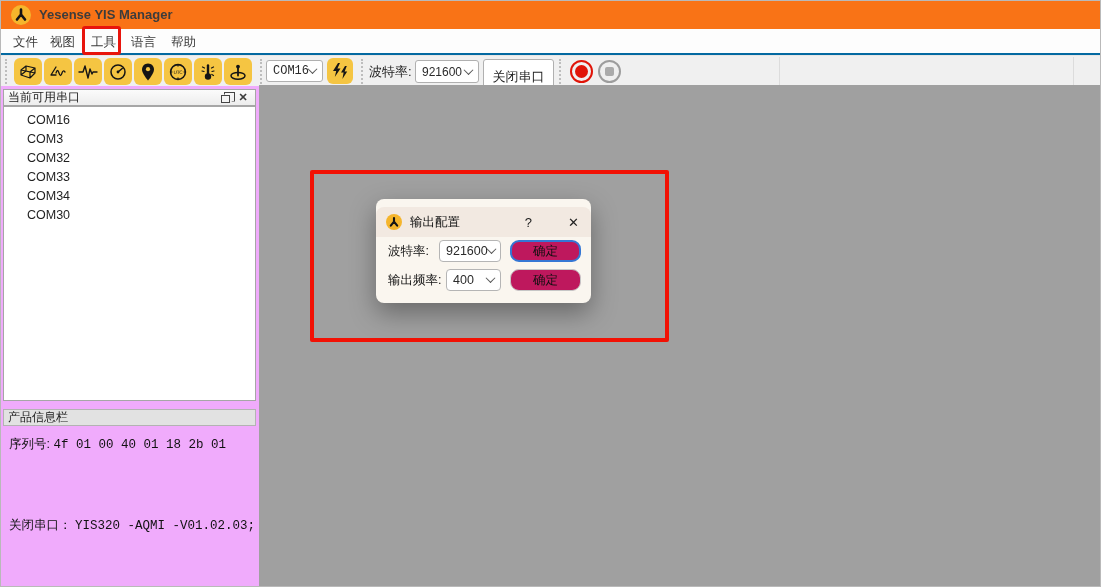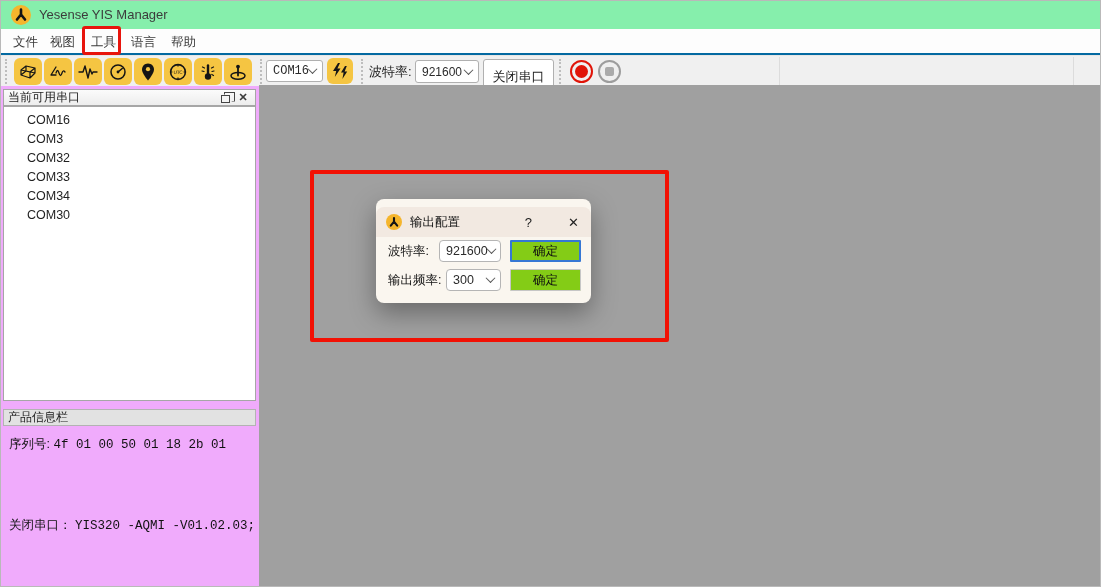--- a/index.html
+++ b/index.html
@@ -1,21 +1,21 @@
 <!DOCTYPE html>
 <html><head>
 <meta charset="utf-8">
 <style>
   * { margin:0; padding:0; box-sizing:border-box; }
   html,body { width:1101px; height:587px; overflow:hidden; }
   body { font-family:"Liberation Sans","DejaVu Sans",sans-serif; font-size:13px; color:#2b2b2b; background:#fff; }
   .app { position:relative; width:1101px; height:587px; background:#ffffff; border:1px solid #b9b9b9; overflow:hidden; }
 
   
-  .titlebar { position:absolute; left:0; top:0; width:100%; height:28px; background:#86efac; }
+  .titlebar { position:absolute; left:0; top:0; width:100%; height:28px; background:#f97316;font-weight:bold; }
   .logo { position:absolute; left:10px; top:4px; width:20px; height:20px; }
   .titletext { position:absolute; left:38px; top:0; line-height:28px; font-size:13px; color:#3c3c3c; }
 
   
   .menubar { position:absolute; left:0; top:28px; width:100%; height:26px; background:#fdfdfd; border-bottom:2px solid #0369a1; }
   .menu-item { position:absolute; top:0; height:26px; line-height:26px; font-size:12.5px; color:#3a3a3a; padding:0 2px; cursor:default; }
   .menu-highlight { position:absolute; left:81px; top:-3px; width:39px; height:29px; border:3px solid #e8140c; border-radius:3px; pointer-events:none; }
 
   
   .toolbar { position:absolute; left:0; top:54px; width:100%; height:31px; background:#f0f0f0; border-top:1px solid #e6e6e6; }
@@ -62,21 +62,21 @@
   .dlg-title { font-size:12.5px; color:#111; }
   .dlg-help { margin-left:auto; margin-right:30px; background:none; border:none; font-size:13px; color:#222; cursor:pointer; padding:0 4px; }
   .dlg-close { background:none; border:none; font-size:13px; color:#222; cursor:pointer; padding:0 2px; }
   .dlg-row { position:absolute; left:0; width:100%; height:22px; }
   .dlg-row1 { top:41px; }
   .dlg-row2 { top:70px; }
   .dlg-label { position:absolute; left:12px; top:0; line-height:22px; font-size:12.5px; color:#111; }
   .dlg-combo { top:0; height:22px; border-radius:4px; border:1px solid #b5b5b5; font-size:12.5px; }
   .dlg-combo1 { left:63px; width:62px; }
   .dlg-combo2 { left:70px; width:55px; }
-  .dlg-btn { position:absolute; left:134px; top:0; width:71px; height:22px; background:#84cc16; border-radius:1px; font-size:12.5px; color:#111; cursor:pointer; font-family:inherit; }
+  .dlg-btn { position:absolute; left:134px; top:0; width:71px; height:22px; background:#be185d; border-radius:9px; font-size:12.5px; color:#111; cursor:pointer; font-family:inherit; }
   .dlg-btn-default { border:2px solid #3577d4; }
   .dlg-btn-plain { border:1px solid #c6c6c6; }
 </style>
 </head>
 <body>
 
 <div class="app">
 
   <div class="titlebar">
     <svg class="logo" viewBox="0 0 20 20">
@@ -194,21 +194,21 @@
       <div class="port-item">COM16</div>
       <div class="port-item">COM3</div>
       <div class="port-item">COM32</div>
       <div class="port-item">COM33</div>
       <div class="port-item">COM34</div>
       <div class="port-item">COM30</div>
     </div>
     <div class="info-header">产品信息栏</div>
     <div class="info-line serial-line">
       <span>序列号:</span>
-      <span class="mono">4f 01 00 50 01 18 2b 01</span>
+      <span class="mono">4f 01 00 40 01 18 2b 01</span>
     </div>
     <div class="info-line version-line">
       <span>关闭串口：</span>
       <span class="mono">YIS320 -AQMI -V01.02.03;</span>
     </div>
   </div>
 
   <div class="annotation"></div>
 
   <div class="dialog">
@@ -227,20 +227,20 @@
       <div class="combo dlg-combo dlg-combo1" style="position:absolute">
         <span>921600</span>
         <span class="chev"></span>
       </div>
       <button class="dlg-btn dlg-btn-default">确定</button>
     </div>
 
     <div class="dlg-row dlg-row2">
       <span class="dlg-label">输出频率:</span>
       <div class="combo dlg-combo dlg-combo2" style="position:absolute">
-        <span>300</span>
+        <span>400</span>
         <span class="chev"></span>
       </div>
       <button class="dlg-btn dlg-btn-plain">确定</button>
     </div>
   </div>
 
 </div>
 
 </body></html>

